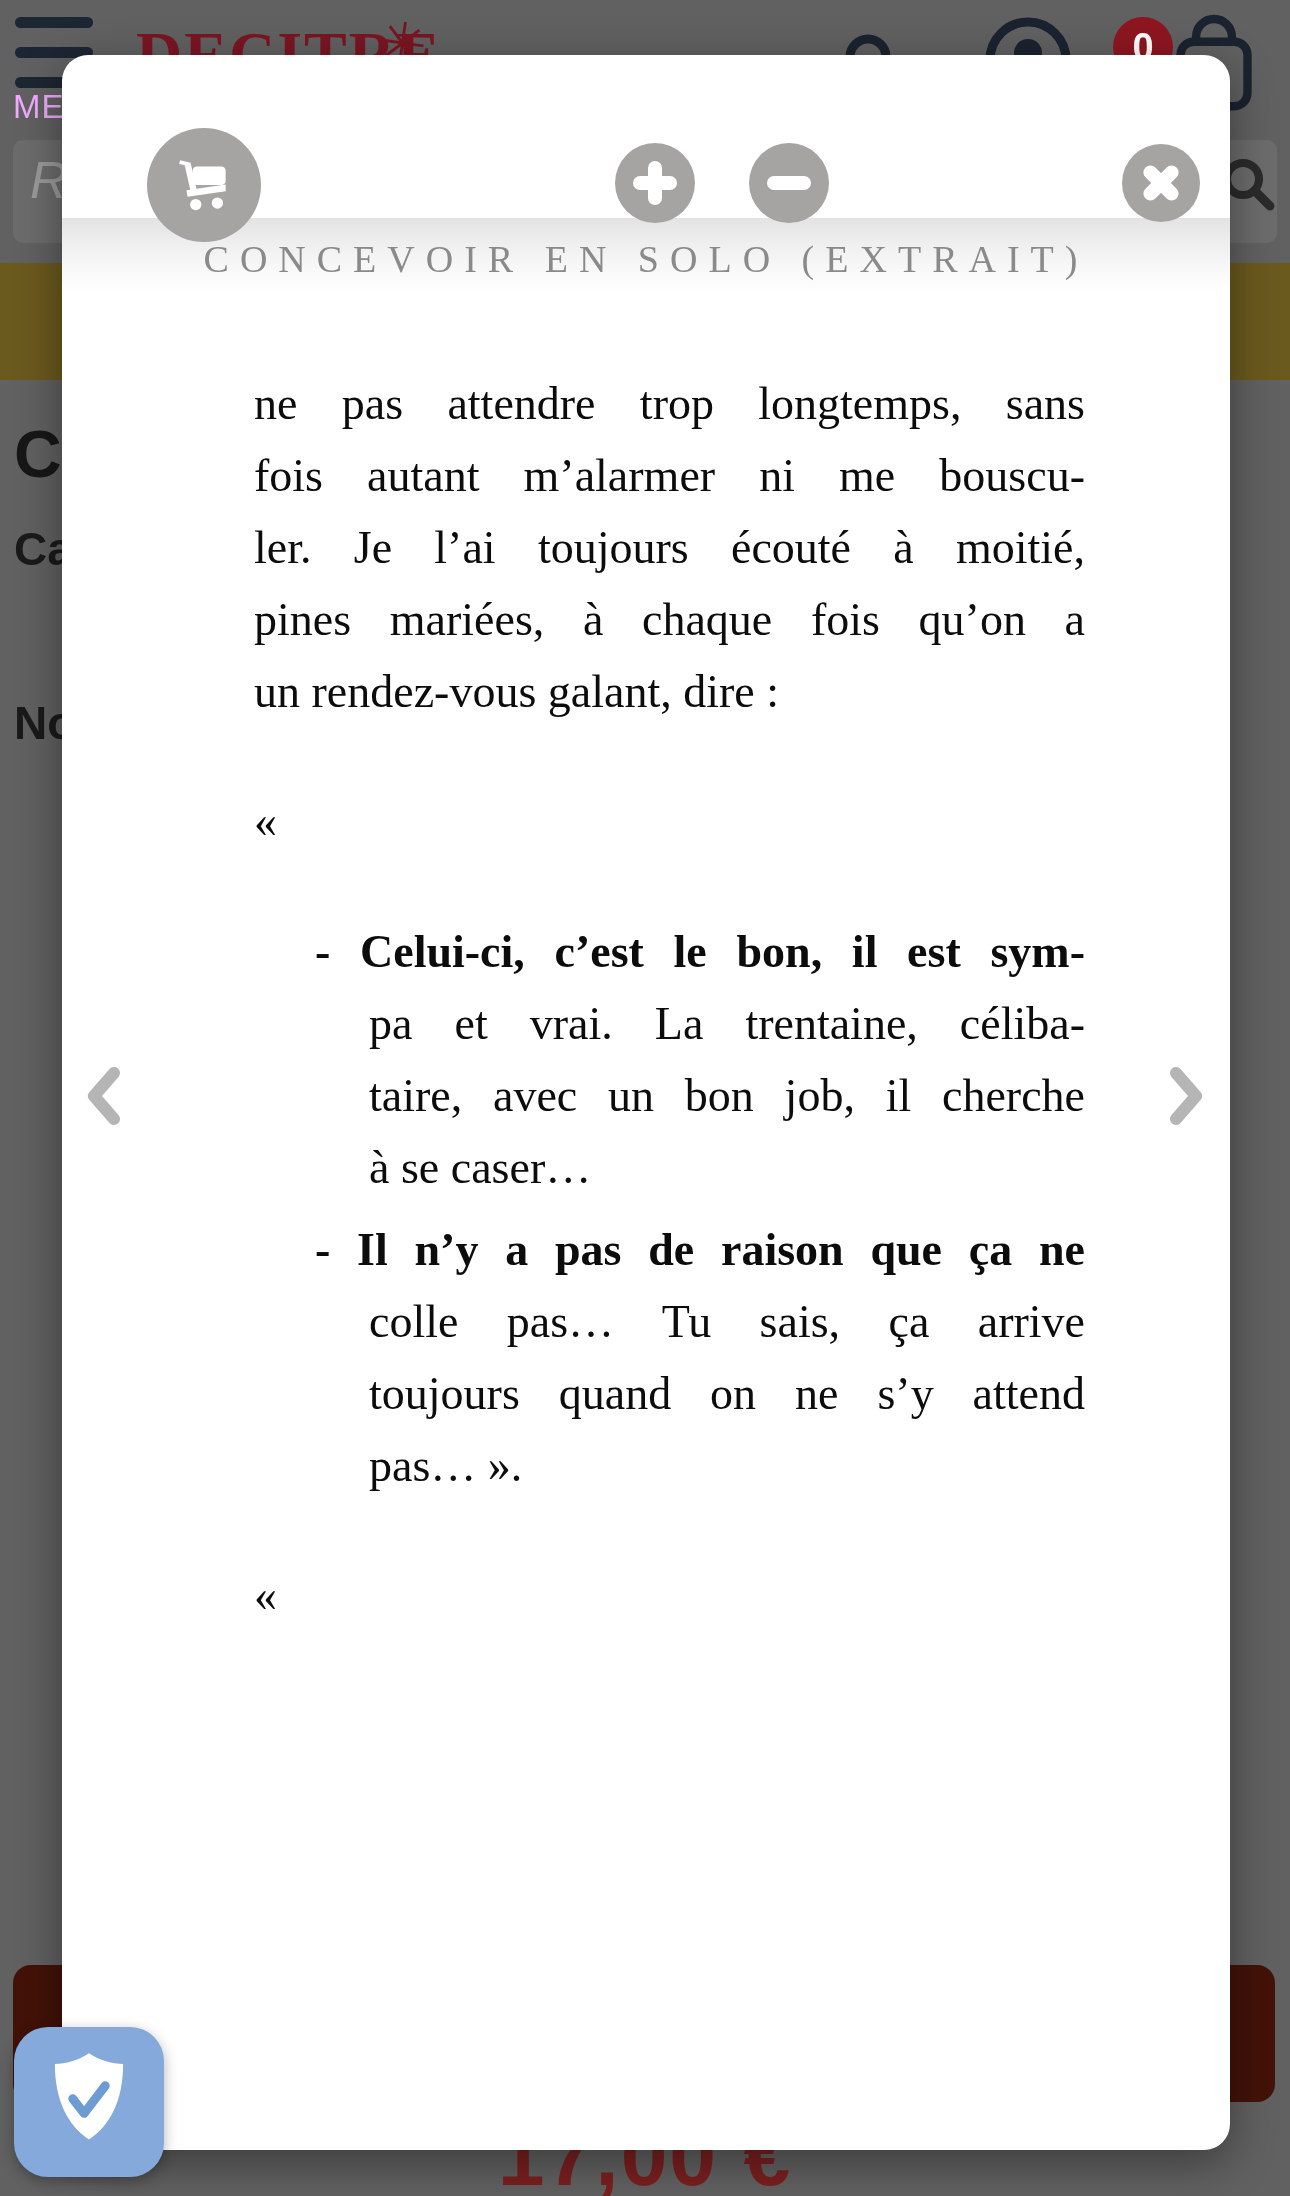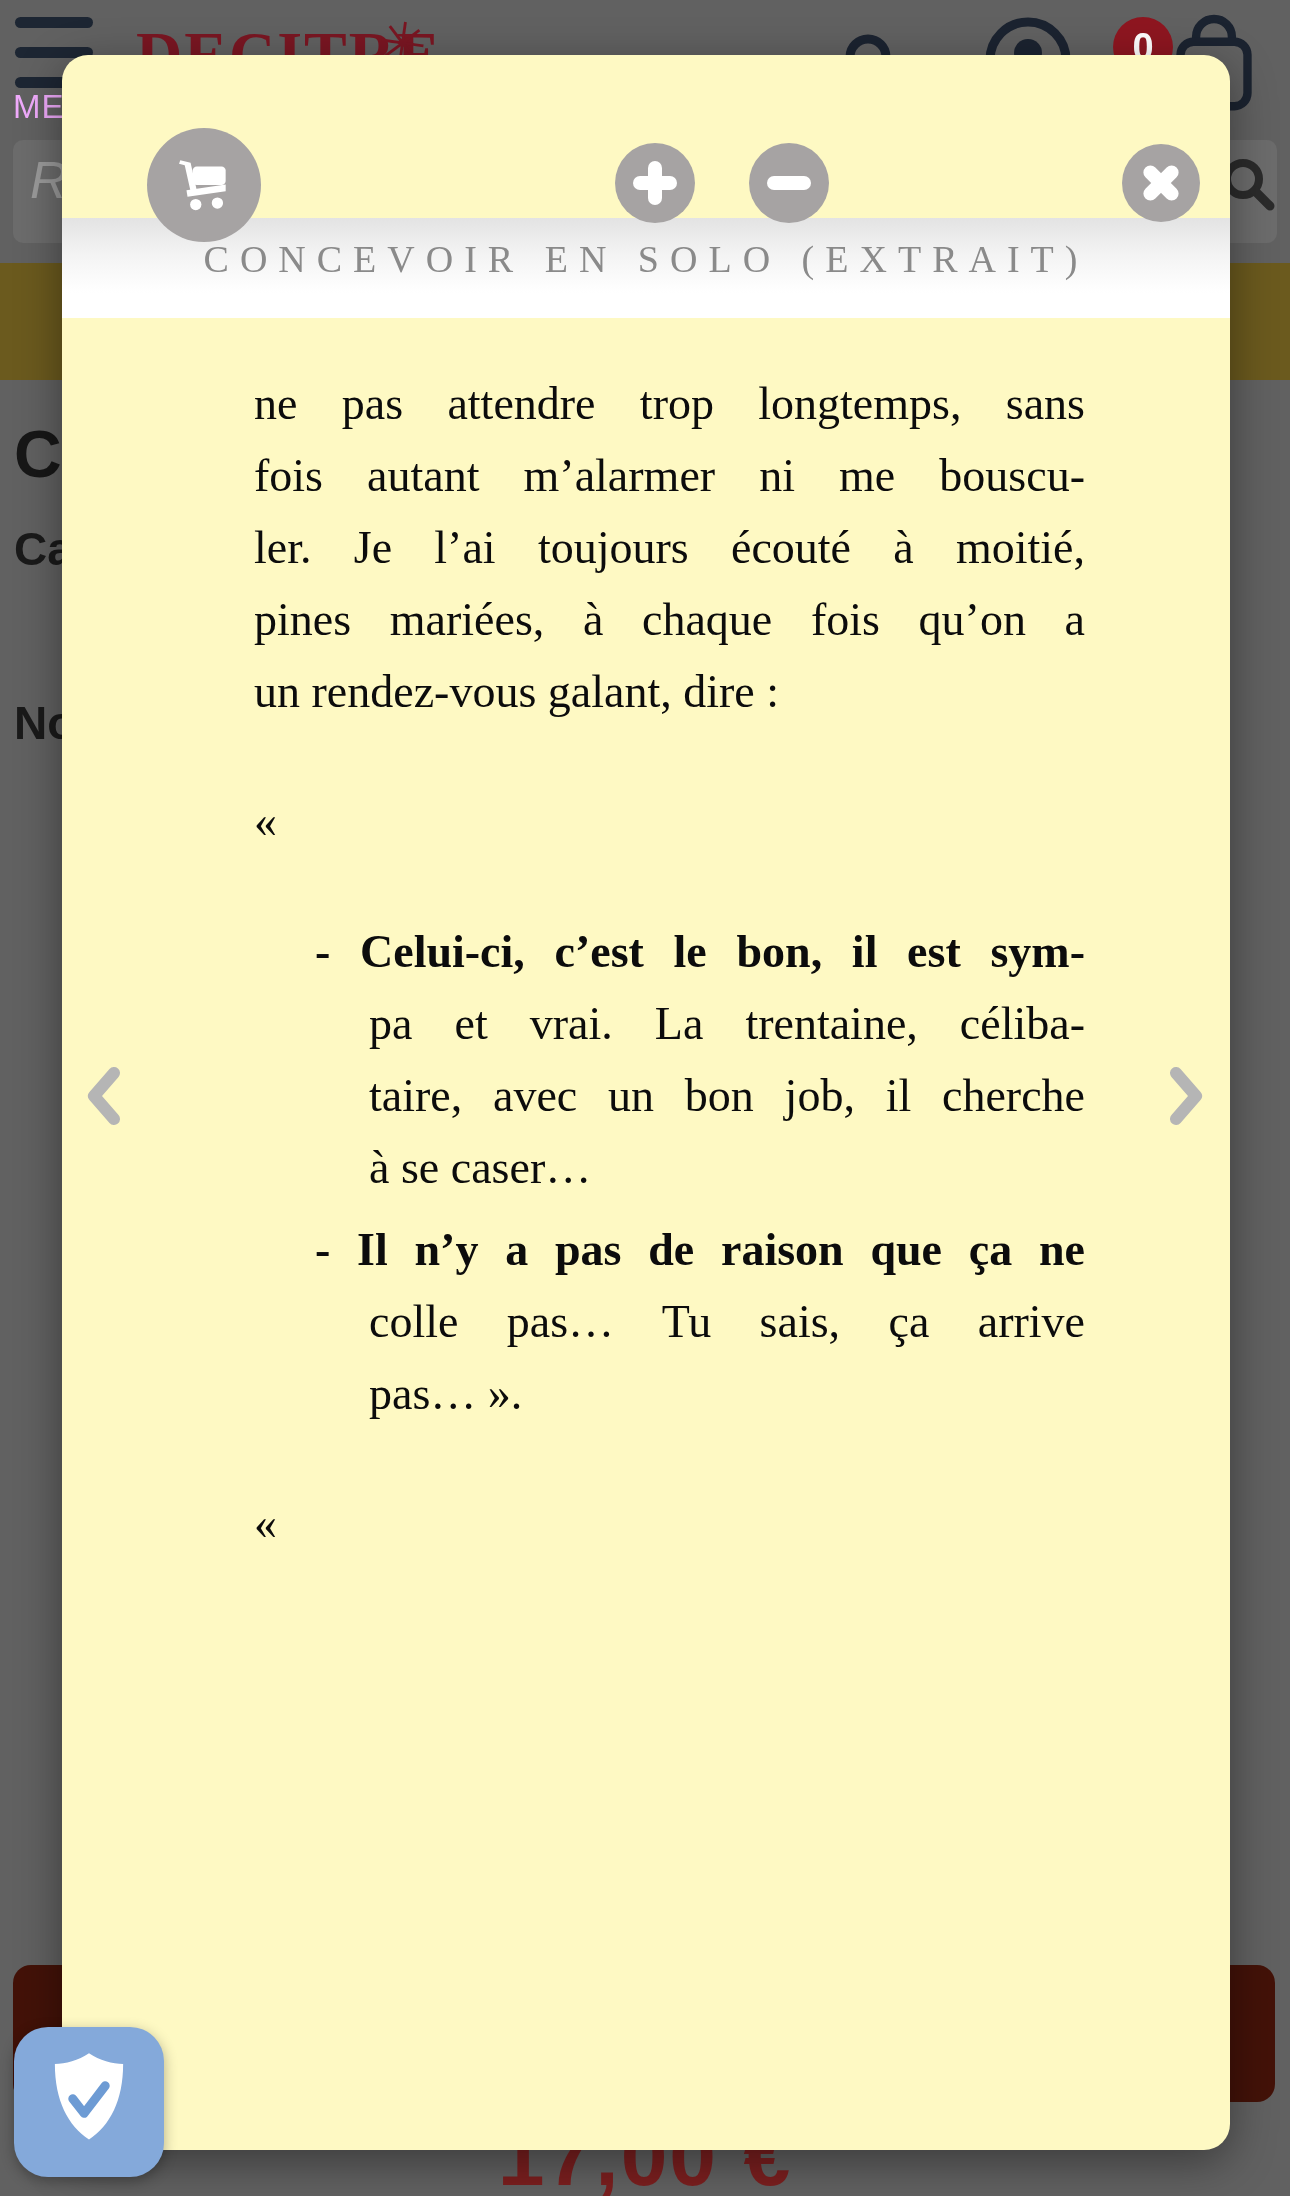--- a/index.html
+++ b/index.html
@@ -21,21 +21,21 @@
   .frag-b{font-size:46px;font-weight:bold;color:#1a1a1a;}
   .frag-l{font-size:48px;color:#15325a;text-decoration:underline;margin-left:48px;}
   .cta{position:absolute;left:13px;top:1965px;width:1262px;height:137px;border-radius:18px;background:#431208;}
   .price{position:absolute;left:0;top:2108px;width:1290px;text-align:center;
          font-size:84px;font-weight:bold;color:#7b1f1f;letter-spacing:2px;}
   .hdr-badge{position:absolute;left:1113px;top:17px;width:60px;height:60px;border-radius:50%;
              background:#8e1620;color:#fff;font-size:38px;font-weight:bold;
              display:flex;align-items:center;justify-content:center;z-index:3;}
   .hdr-ico{position:absolute;z-index:2;}
   
-  .modal{position:absolute;left:62px;top:55px;width:1168px;height:2095px;background:#fef9c3;
+  .modal{position:absolute;left:62px;top:55px;width:1168px;height:2095px;background:#ffffff;
          border-radius:26px;z-index:10;box-shadow:0 12px 45px rgba(0,0,0,.4);}
   .toolbar-shadow{position:absolute;left:0;top:163px;width:100%;height:100px;
          background:linear-gradient(180deg,#e3e3e3 0%,#f3f3f3 35%,#ffffff 75%);}
   .tb-btn{position:absolute;border-radius:50%;background:#a6a3a3;display:flex;
           align-items:center;justify-content:center;cursor:pointer;}
   .btn-cart{left:85px;top:73px;width:114px;height:114px;}
   .btn-plus{left:553px;top:88px;width:80px;height:80px;}
   .btn-minus{left:687px;top:88px;width:80px;height:80px;}
   .btn-close{left:1060px;top:89px;width:78px;height:78px;}
   .glyph{position:relative;width:48px;height:48px;}
@@ -164,20 +164,21 @@
         </div>
         <div class="block list">
           <div class="line just ind-first">- Celui-ci, c’est le bon, il est sym-</div>
           <div class="line just ind-cont">pa et vrai. La trentaine, céliba-</div>
           <div class="line just ind-cont">taire, avec un bon job, il cherche</div>
           <div class="line ind-cont">à se caser…</div>
         </div>
         <div class="block list">
           <div class="line just ind-first">- Il n’y a pas de raison que ça ne</div>
           <div class="line just ind-cont">colle pas… Tu sais, ça arrive</div>
+          <div class="line just ind-cont">toujours quand on ne s’y attend</div>
           <div class="line ind-cont">pas… ».</div>
         </div>
         <div class="block para">
           <div class="line">«</div>
         </div>
       </div>
 
     <svg class="chev chev-l" viewBox="0 0 44 62">
       <polyline points="32,8 12,31 32,54" fill="none" stroke="#b5b5b5" stroke-width="12" stroke-linecap="round" stroke-linejoin="round"></polyline>
     </svg>

